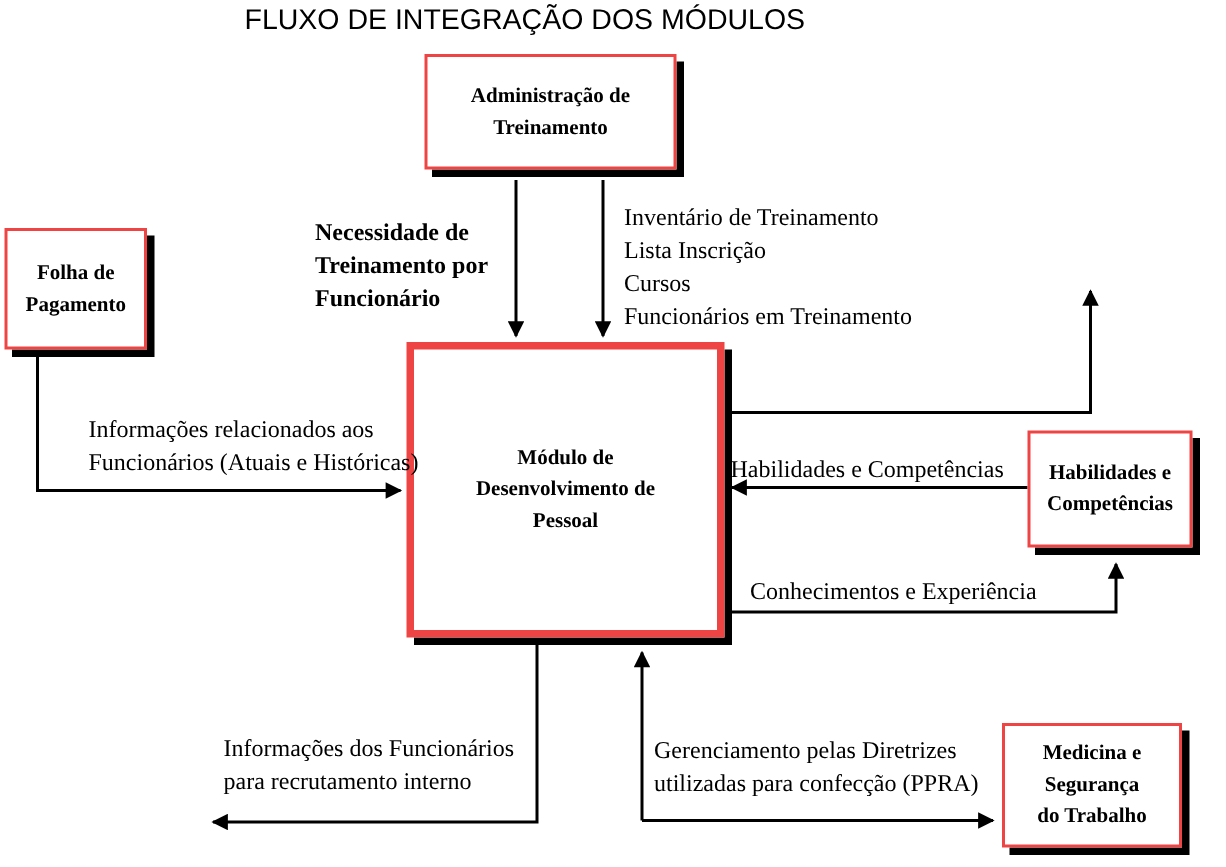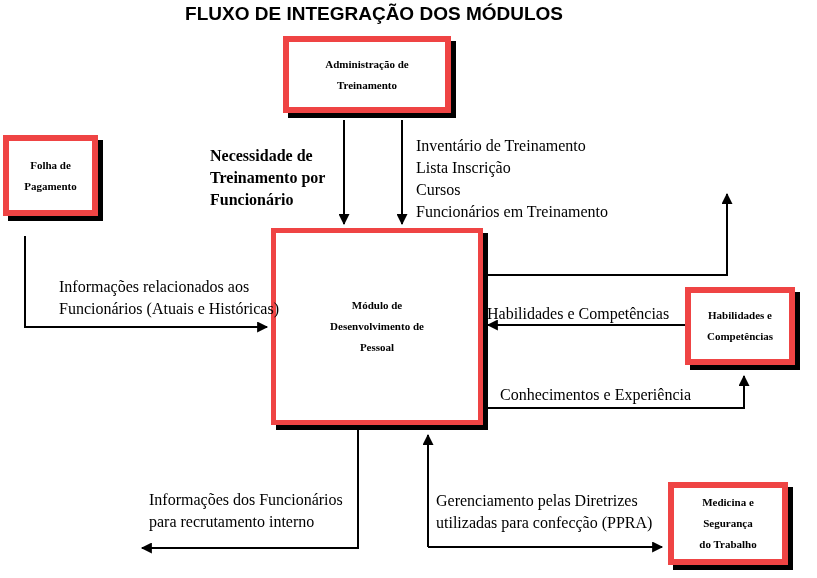--- a/index.html
+++ b/index.html
@@ -6,34 +6,34 @@
   #canvas{
     position:relative;
     width:817px;height:578px;
     background:#ffffff;
     font-family:"Liberation Serif", serif;
     color:#000;
     overflow:hidden;
   }
   #title{
     position:absolute;left:163px;top:3px;width:400px;
-    text-align:right;
+    text-align:left;
     font-family:"Liberation Sans", sans-serif;
-    font-weight:bold;font-size:19px;line-height:22px;
+    font-weight:normal;font-size:19px;line-height:22px;
     white-space:nowrap;
   }
   .box{
     position:absolute;
     box-sizing:border-box;
     background:#ffffff;
-    border:6px solid #ef4444;
+    border:2px solid #ef4444;
     box-shadow:5px 5px 0 0 #000;
     display:flex;align-items:center;justify-content:center;
     text-align:center;
-    font-weight:bold;font-size:11px;line-height:21px;
+    font-weight:bold;font-size:14px;line-height:21px;
     white-space:pre-line;
     z-index:2;
   }
   .box.thick{border-width:5px;}
   .edge-label{
     position:absolute;
     font-size:16px;line-height:22px;
     white-space:pre-line;
     z-index:3;
   }
@@ -61,21 +61,21 @@
     <polyline points="482,408 744,408 744,376" marker-end="url(#arr)"></polyline>
     <polyline points="358,429 358,548 142,548" marker-end="url(#arr)"></polyline>
     <polyline points="428,547 428,435" marker-end="url(#arr)"></polyline>
     <polyline points="428,547 662,547" marker-end="url(#arr)"></polyline>
   </svg>
 
   <div class="box" style="left:283px;top:36px;width:168px;height:77px;">Administração de
 Treinamento</div>
 
 
-  <div class="box" style="left:3px;top:135px;width:95px;height:81px;text-align:center;">Folha de
+  <div class="box" style="left:3px;top:152px;width:95px;height:81px;text-align:center;">Folha de
 Pagamento</div>
 
   <div class="box thick" style="left:271px;top:228px;width:212px;height:197px;">Módulo de
 Desenvolvimento de
 Pessoal</div>
 
   <div class="box" style="left:685px;top:287px;width:110px;height:78px;">Habilidades e
 Competências</div>
 
 

